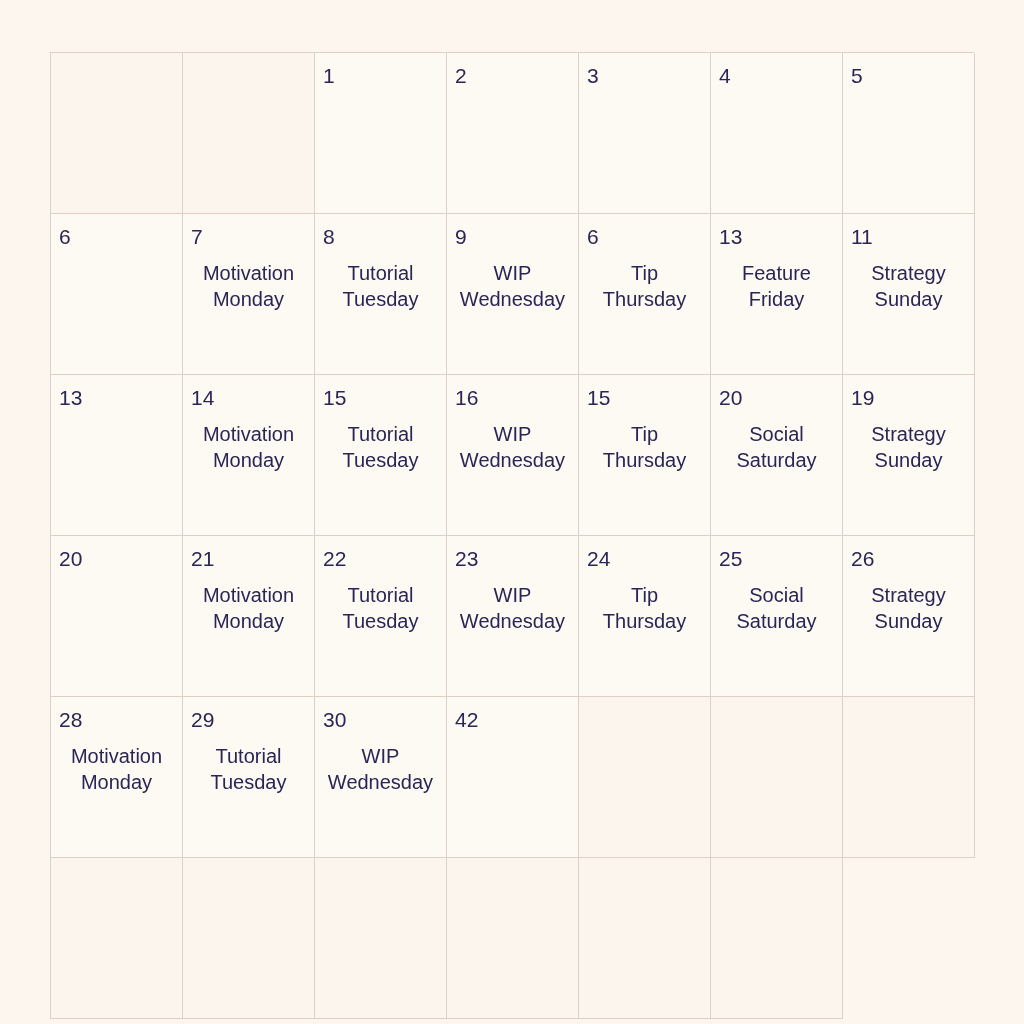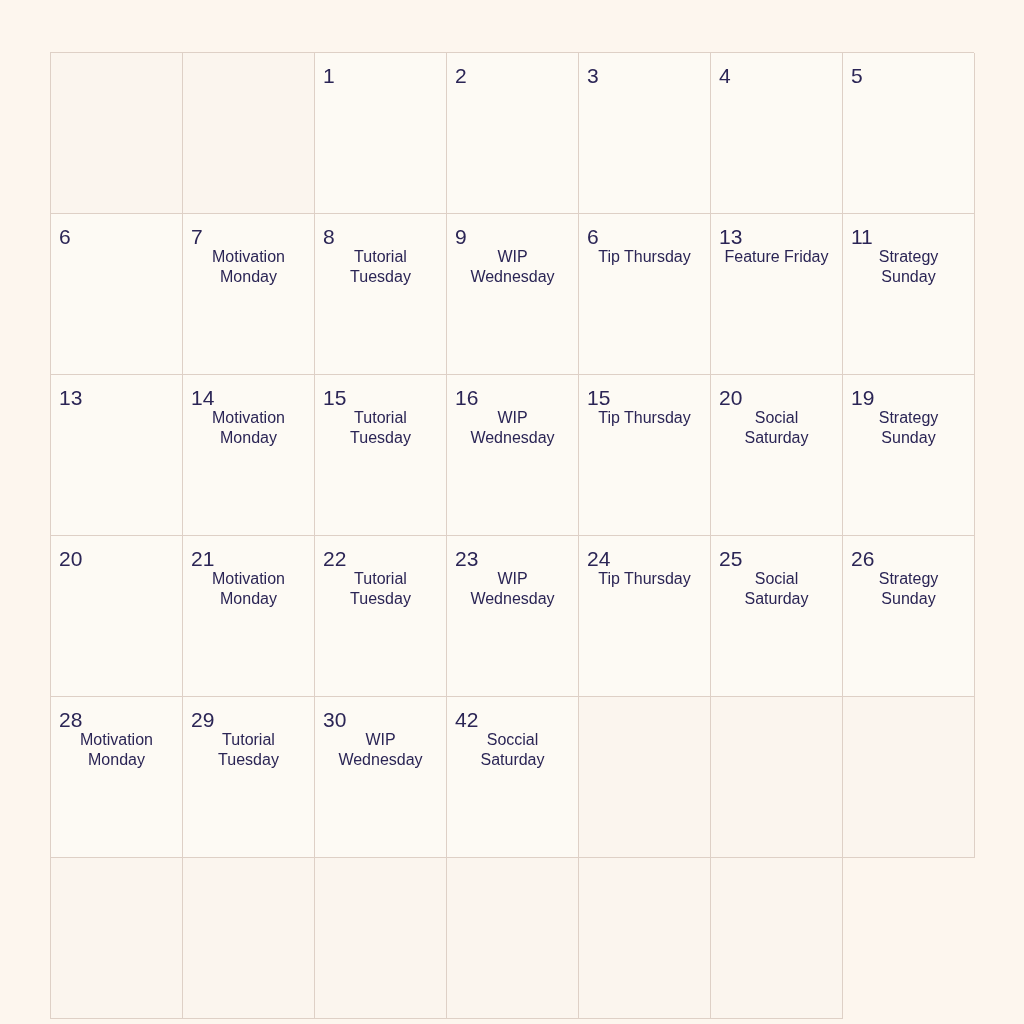--- a/index.html
+++ b/index.html
@@ -49,21 +49,22 @@
   }
   .cell.empty { background: #fbf5ee; }
   .daynum {
     font-size: 21px;
     color: #2b2555;
     line-height: 1;
     display: block;
     text-align: left;
   }
   .event {
-    font-size: 16px;
+    margin-top: 14px;
+    font-size: 20px;
     line-height: 1.28;
     color: #2b2555;
     text-align: center;
     padding: 0 2px;
   }
 </style>
 </head>
 <body>
 
 <div class="calendar-wrap">
@@ -188,21 +189,20 @@
       <div class="cell">
         <span class="daynum">29</span>
         <div class="event">Tutorial Tuesday</div>
       </div>
       <div class="cell">
         <span class="daynum">30</span>
         <div class="event">WIP Wednesday</div>
       </div>
       <div class="cell">
         <span class="daynum">42</span>
-        <div class="event">Soccial Saturday</div>
       </div>
       <div class="cell empty">
         <span class="daynum"></span>
       </div>
       <div class="cell empty">
         <span class="daynum"></span>
       </div>
       <div class="cell empty">
         <span class="daynum"></span>
       </div>

